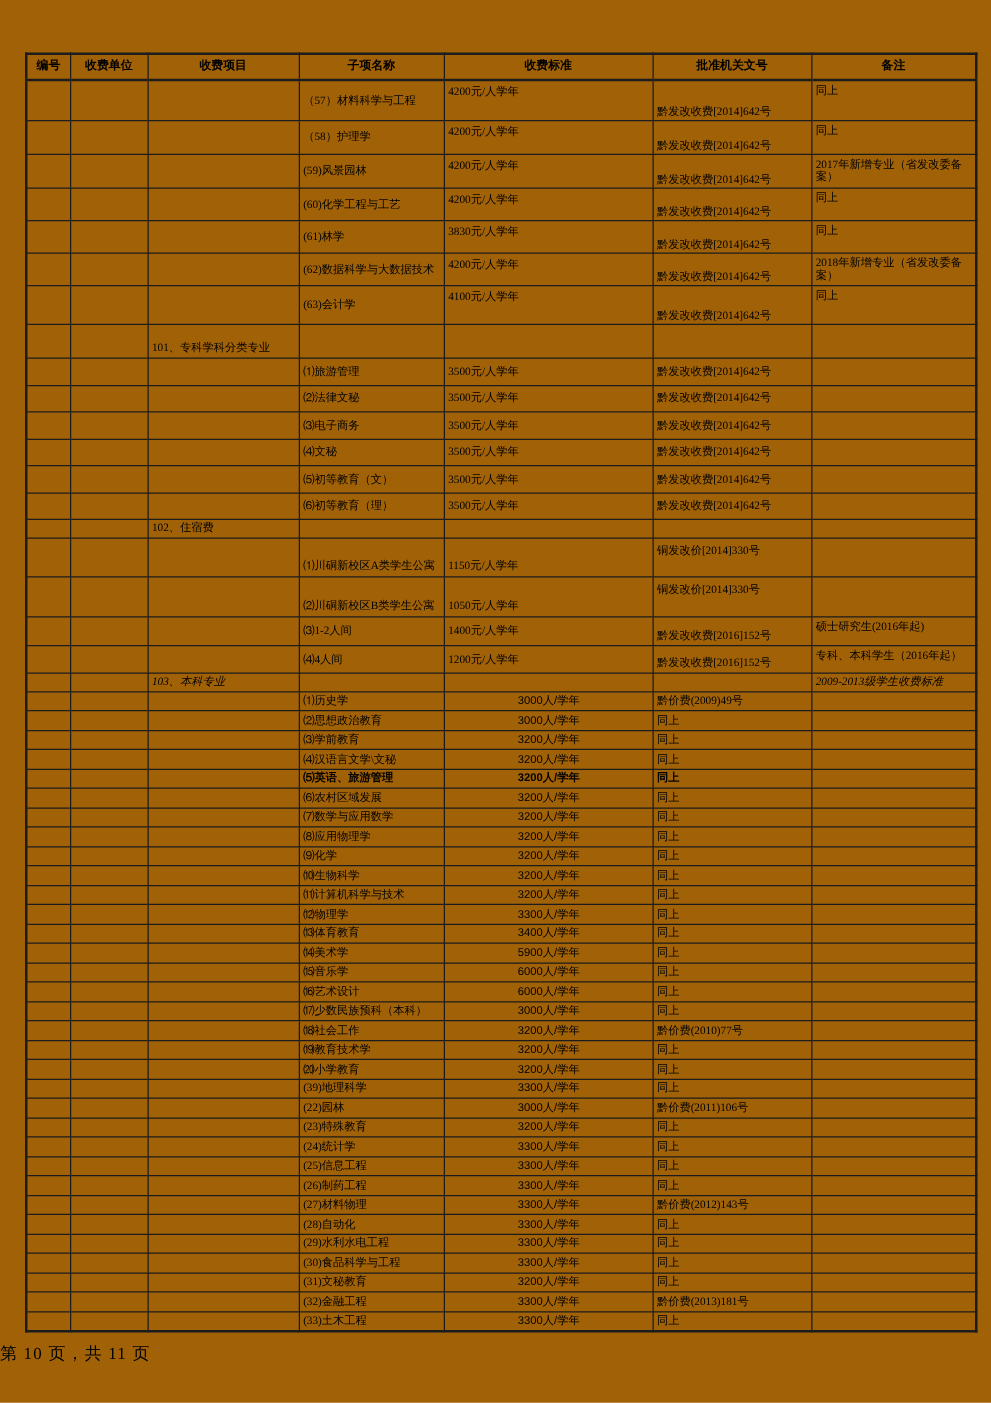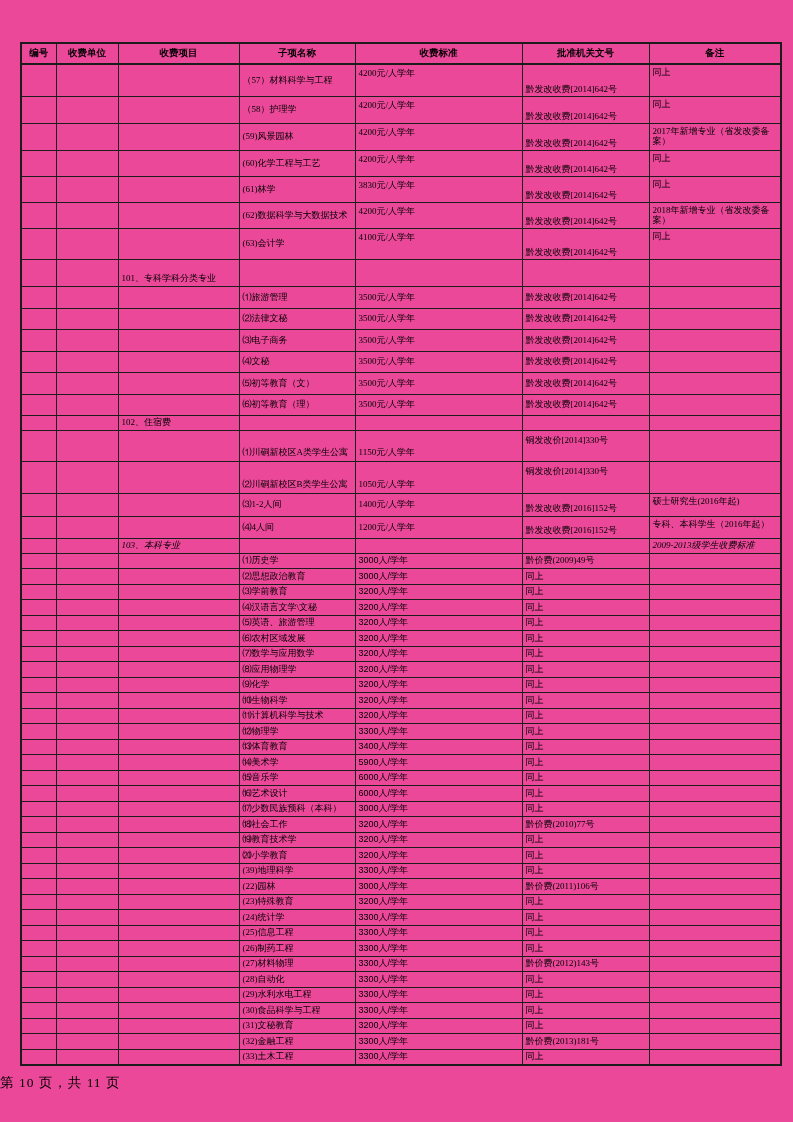--- a/index.html
+++ b/index.html
@@ -1,21 +1,21 @@
 <!DOCTYPE html>
 <html><head>
 <meta charset="utf-8">
 <style>
   html,body{margin:0;padding:0;}
   body{
     width:793px;height:1122px;background:#ffffff;color:#000;
     font-family:"Liberation Serif","DejaVu Serif",serif;
     position:relative;overflow:hidden;
   }
-  .page{position:absolute;inset:0;background:#ec4899;}
+  .page{position:absolute;inset:0;background:#a16207;}
   table.fee{
     position:absolute;left:20px;top:42px;width:760px;
     border-collapse:collapse;table-layout:fixed;
     border:2px solid #1c1c1c;
   }
   col.w-num{width:35px}
   col.w-unit{width:62px}
   col.w-item{width:121px}
   col.w-sub{width:116px}
   col.w-std{width:167px}
@@ -42,21 +42,21 @@
   .r-sec .c-item .cell{justify-content:flex-end;padding-bottom:2px;white-space:nowrap;}
   
   .r-102a .c-doc .cell{justify-content:flex-start;padding-top:4px;}
   .r-102a .c-sub .cell,
   .r-102a .c-std .cell{justify-content:flex-end;padding-bottom:3px;}
   
   .r-102b .c-doc .cell{justify-content:flex-end;padding-bottom:2px;text-align:center;}
   .r-102b .c-note .cell{justify-content:flex-start;padding-top:2px;}
   
   .r-103 td{line-height:1;}
-  .r-103 .c-std .cell{font-family:"Liberation Sans","DejaVu Sans",sans-serif;font-size:9px;}
+  .r-103 .c-std .cell{font-family:"Liberation Sans","DejaVu Sans",sans-serif;font-size:9px;align-items:center;}
   .footer{
     position:absolute;left:0;width:793px;top:1074px;
     font-size:13.5px;letter-spacing:1px;
   }
 </style>
 </head>
 <body>
 
 <div class="page">
   <table class="fee">
@@ -778,21 +778,21 @@
           </td>
           <td class="c-doc">
             <div class="cell">
               <span>同上</span>
             </div>
           </td>
           <td class="c-note">
             <div class="cell"></div>
           </td>
         </tr>
-        <tr class="r-103" style="height: 15.5px;">
+        <tr class="r-103" style="height: 15.5px; font-weight: bold;">
           <td class="c-num">
             <div class="cell"></div>
           </td>
           <td class="c-unit">
             <div class="cell"></div>
           </td>
           <td class="c-item">
             <div class="cell"></div>
           </td>
           <td class="c-sub">

